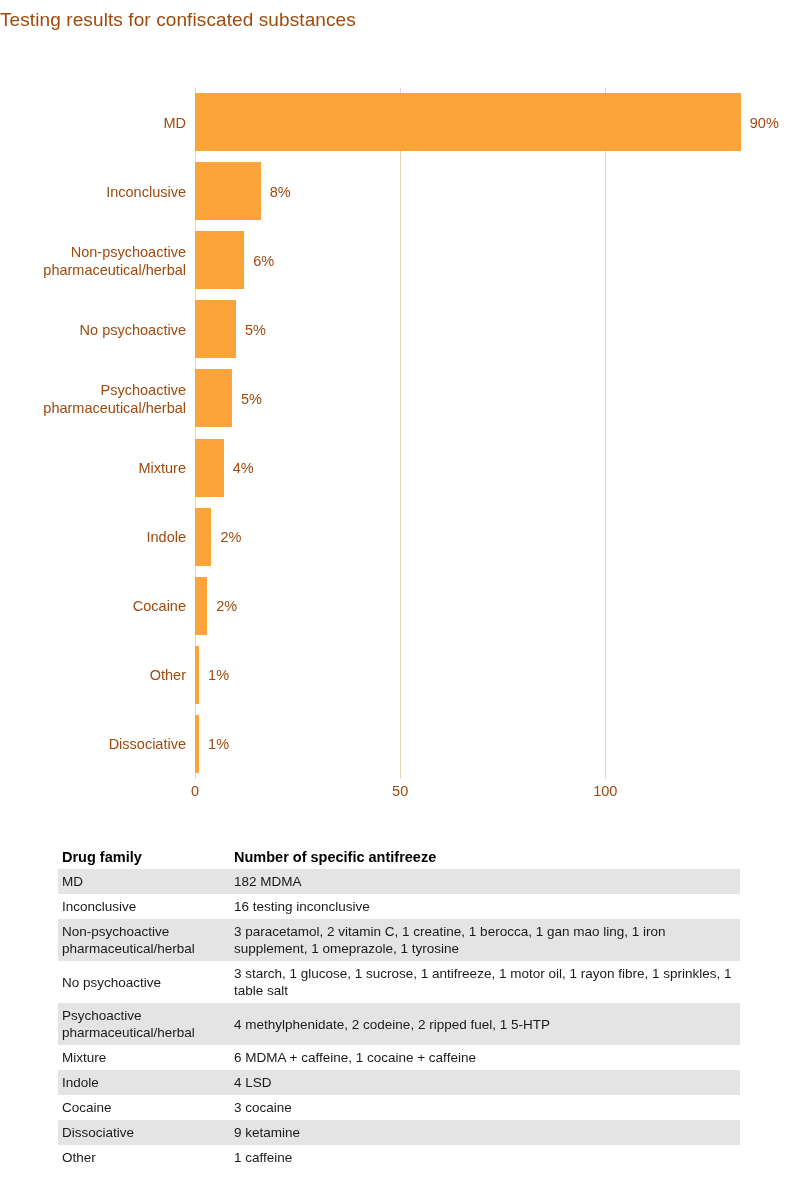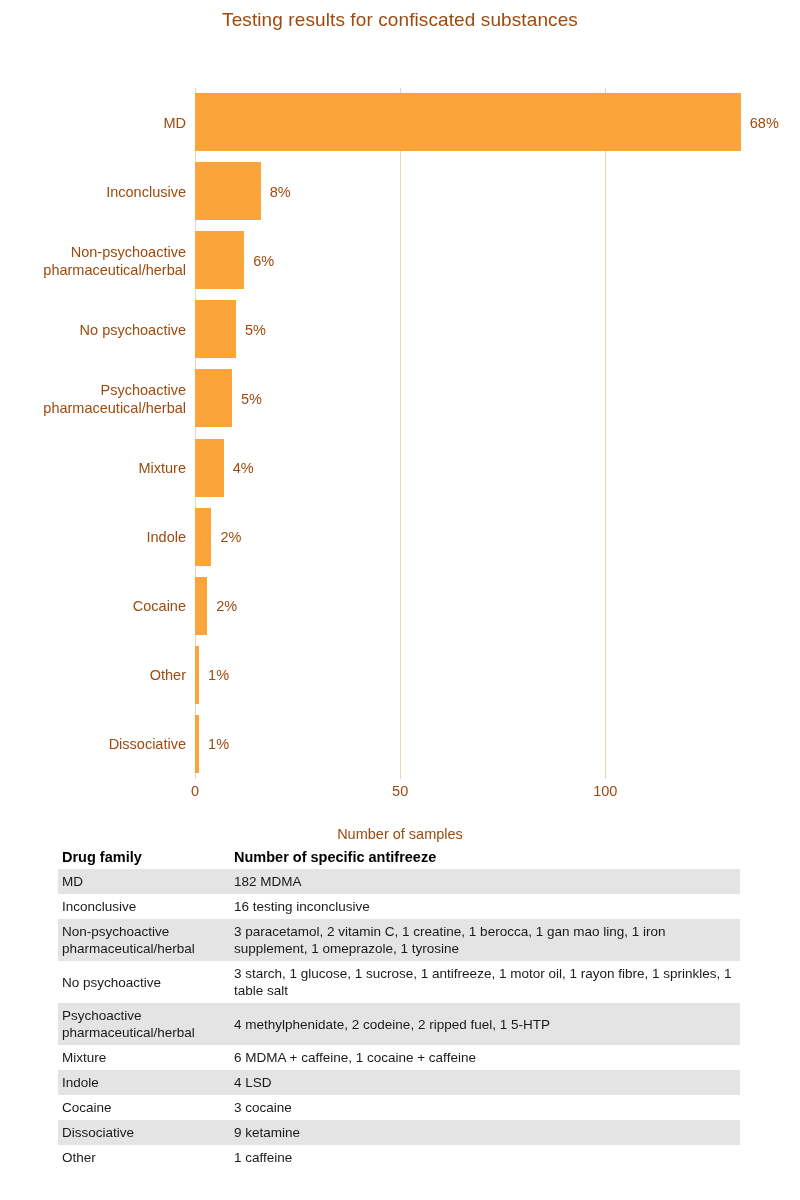--- a/index.html
+++ b/index.html
@@ -8,21 +8,20 @@
     width: 800px;
     height: 1200px;
     background: #ffffff;
     font-family: "Liberation Sans", sans-serif;
     overflow: hidden;
   }
 
   
   .chart-title {
     width: 800px;
-    text-align: center;
     color: #9E4A0E;
     font-size: 19px;
     padding-top: 9px;
     letter-spacing: 0.1px;
   }
 
   
   .chart-wrap {
     position: relative;
     width: 800px;
@@ -187,21 +186,21 @@
       <div class="cat-slot" style="top: 621.9px;">
         <div class="cat-label">Dissociative</div>
       </div>
     </div>
   <div class="plot" id="plot">
       <div class="gridline" style="left: 0px;"></div>
       <div class="gridline" style="left: 205.172px;"></div>
       <div class="gridline" style="left: 410.345px;"></div>
       <div class="bar-row" style="top: 0px;">
         <div class="bar" style="width: 545.759px; background: rgb(250, 164, 58);"></div>
-        <div class="bar-label" style="left: 554.759px;">68%</div>
+        <div class="bar-label" style="left: 554.759px;">90%</div>
       </div>
       <div class="bar-row" style="top: 69.1px;">
         <div class="bar" style="width: 65.6552px; background: rgb(250, 164, 58);"></div>
         <div class="bar-label" style="left: 74.6552px;">8%</div>
       </div>
       <div class="bar-row" style="top: 138.2px;">
         <div class="bar" style="width: 49.2414px; background: rgb(250, 164, 58);"></div>
         <div class="bar-label" style="left: 58.2414px;">6%</div>
       </div>
       <div class="bar-row" style="top: 207.3px;">
@@ -231,21 +230,20 @@
       <div class="bar-row" style="top: 621.9px;">
         <div class="bar" style="width: 4.10345px; background: rgb(250, 164, 58);"></div>
         <div class="bar-label" style="left: 13.1034px;">1%</div>
       </div>
     </div>
   <div id="ticks">
       <div class="tick-label" style="left: 195px;">0</div>
       <div class="tick-label" style="left: 400.172px; text-align: center;">50</div>
       <div class="tick-label" style="left: 605.345px;">100</div>
     </div>
-  <div class="axis-title">Number of samples</div>
 </div>
 
 <div class="table-wrap">
   <table class="substances">
     <colgroup>
         <col class="c1">
         <col class="c2">
       </colgroup>
     <thead>
       <tr>

